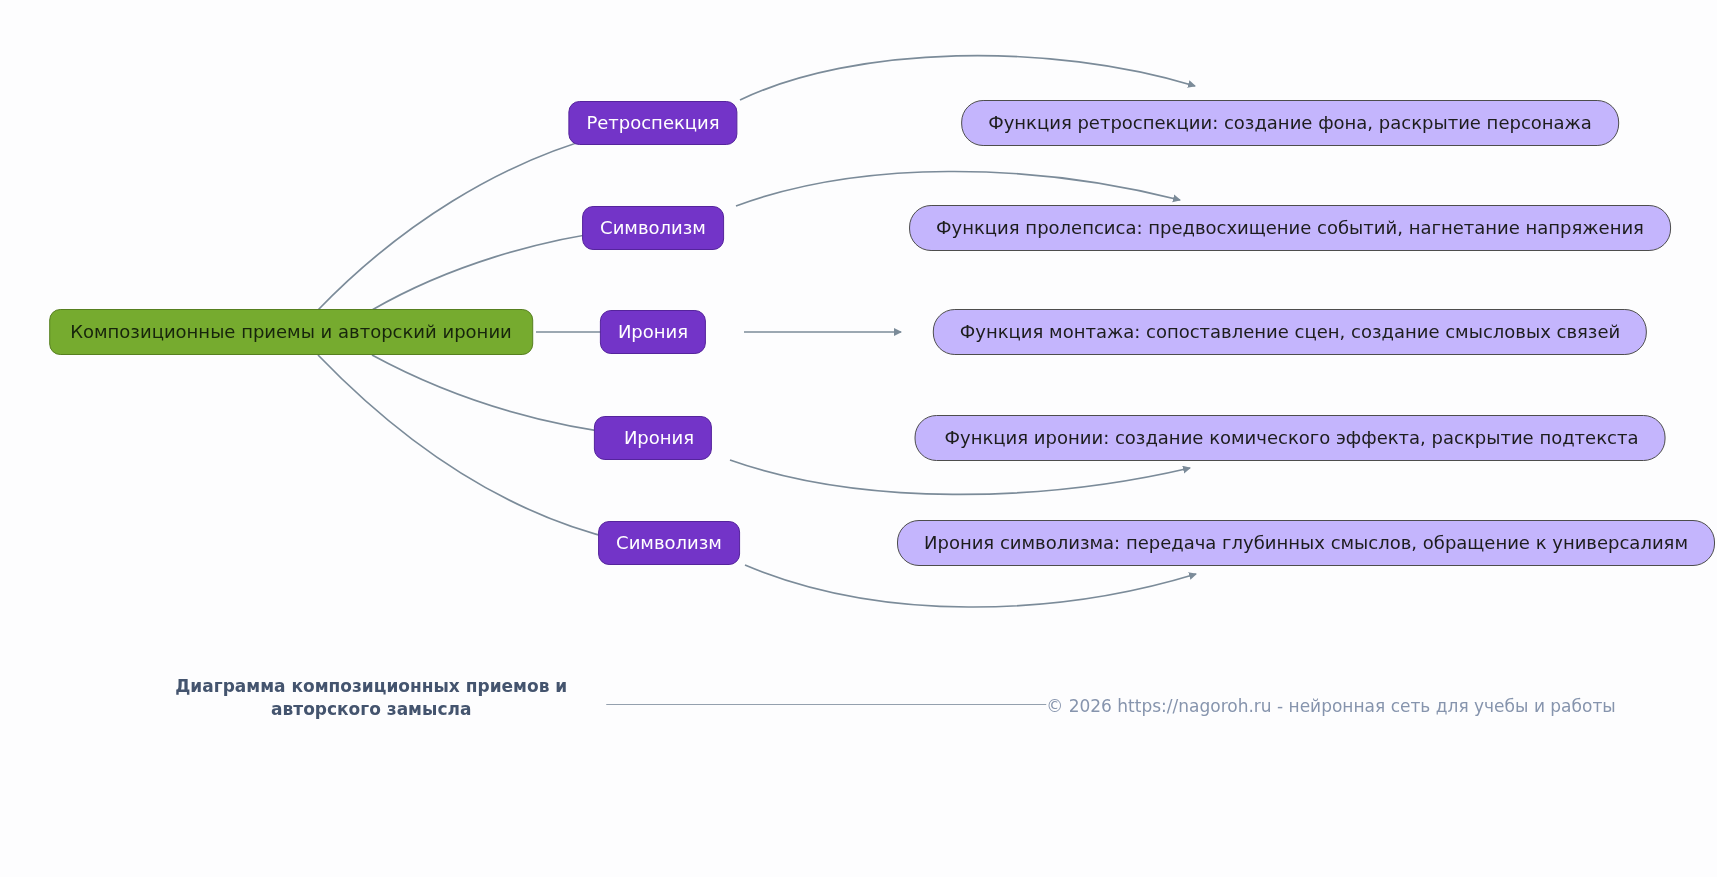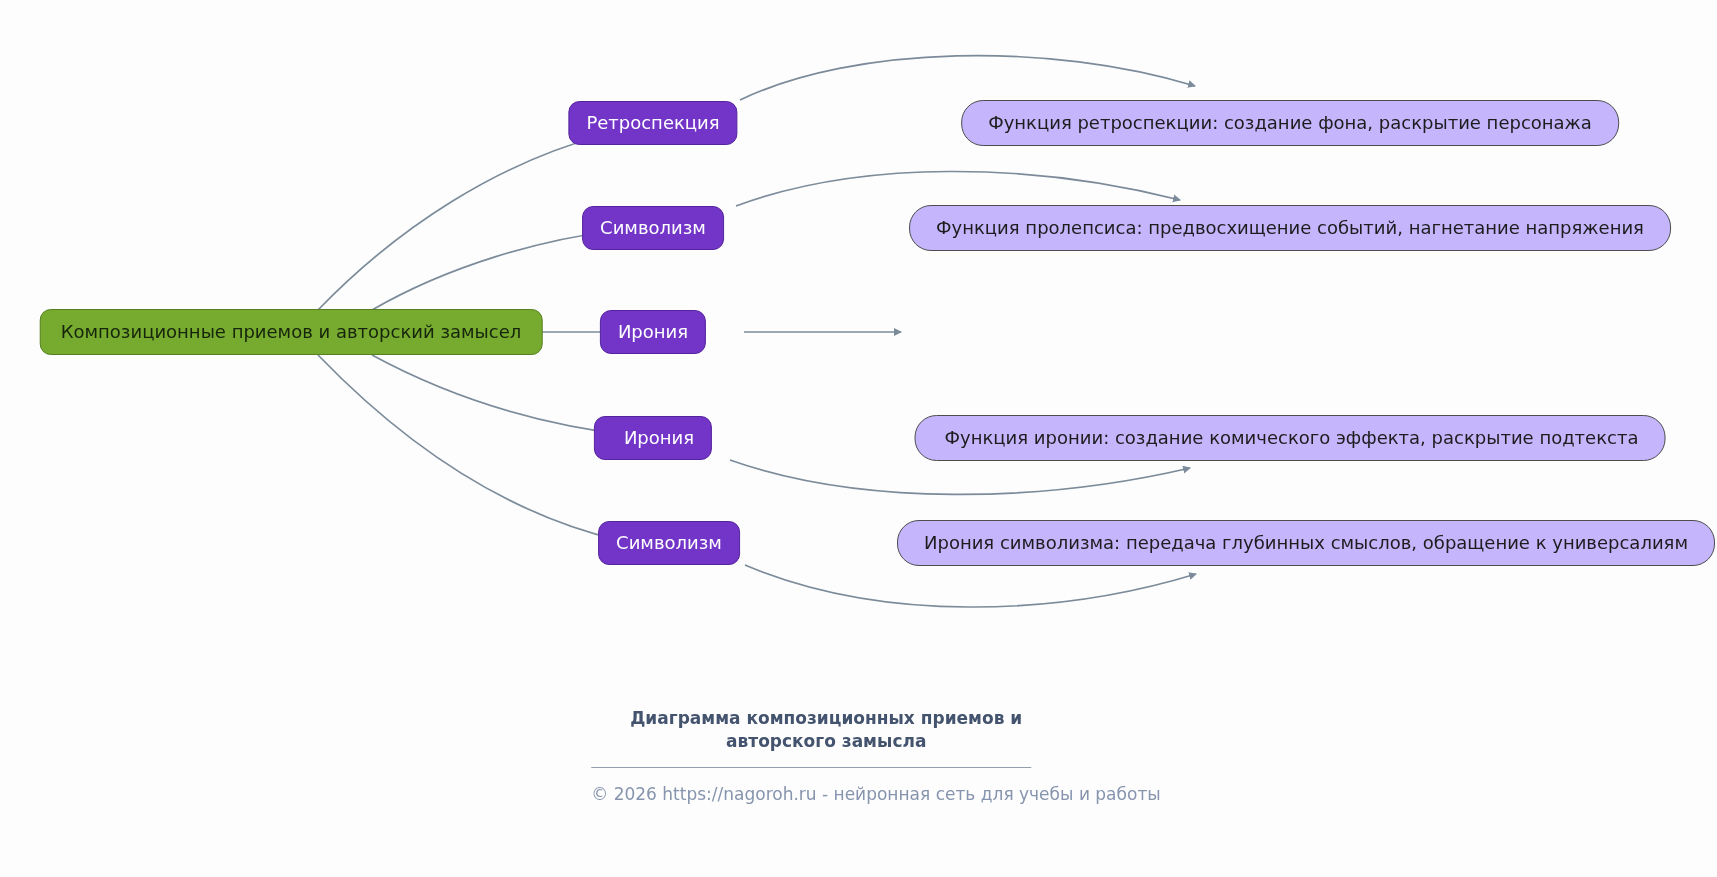--- a/index.html
+++ b/index.html
@@ -72,25 +72,25 @@
     color:#1d1d1d;
   }
   .y0{top:123px;}
   .y1{top:228px;}
   .y2{top:332px;}
   .y3{top:438px;padding-left:29px;}
   .y4{top:543px;margin-left:16px;}
   .footer{
     position:absolute;
     left:876px;
-    top:707px;
+    top:675px;
     transform:translateX(-50%);
     display:flex;
-    flex-direction:column;
-    align-items:flex-start;
+    flex-direction:row;
+    align-items:center;
   }
   .footer-title{
     width:470px;
     text-align:center;
     font-weight:bold;
     font-size:17px;
     line-height:1.35;
     color:var(--title-text);
   }
   .footer-divider{
@@ -124,30 +124,31 @@
     <path class="link" d="M 372 355 C 455 400, 545 426, 636 436" marker-end="url(#arrow)"></path>
     <path class="link" d="M 318 355 C 400 440, 500 512, 618 540" marker-end="url(#arrow)"></path>
 
     <path class="link" d="M 740 100 C 855 45, 1050 42, 1195 86" marker-end="url(#arrow)"></path>
     <path class="link" d="M 736 206 C 860 160, 1030 162, 1180 200" marker-end="url(#arrow)"></path>
     <path class="link" d="M 744 332 L 901 332" marker-end="url(#arrow)"></path>
     <path class="link" d="M 730 460 C 860 506, 1040 503, 1190 468" marker-end="url(#arrow)"></path>
     <path class="link" d="M 745 565 C 880 622, 1055 617, 1196 574" marker-end="url(#arrow)"></path>
   </svg>
 
-  <div class="node node-root">Композиционные приемов и авторский замысел</div>
+  <div class="node node-root">Композиционные приемы и авторский иронии</div>
 
   <div class="node node-tech y0">Ретроспекция</div>
   <div class="node node-tech y1">Символизм</div>
   <div class="node node-tech y2">Ирония</div>
   <div class="node node-tech y3">Ирония</div>
   <div class="node node-tech y4">Символизм</div>
 
   <div class="node node-func y0">Функция ретроспекции: создание фона, раскрытие персонажа</div>
   <div class="node node-func y1">Функция пролепсиса: предвосхищение событий, нагнетание напряжения</div>
+  <div class="node node-func y2">Функция монтажа: сопоставление сцен, создание смысловых связей</div>
   <div class="node node-func y3">Функция иронии: создание комического эффекта, раскрытие подтекста</div>
   <div class="node node-func y4">Ирония символизма: передача глубинных смыслов, обращение к универсалиям</div>
 
   <div class="footer">
     <div class="footer-title">Диаграмма композиционных приемов и авторского замысла</div>
     <div class="footer-divider"></div>
     <div class="footer-copyright">© 2026 https://nagoroh.ru - нейронная сеть для учебы и работы</div>
   </div>
 
 </div>

